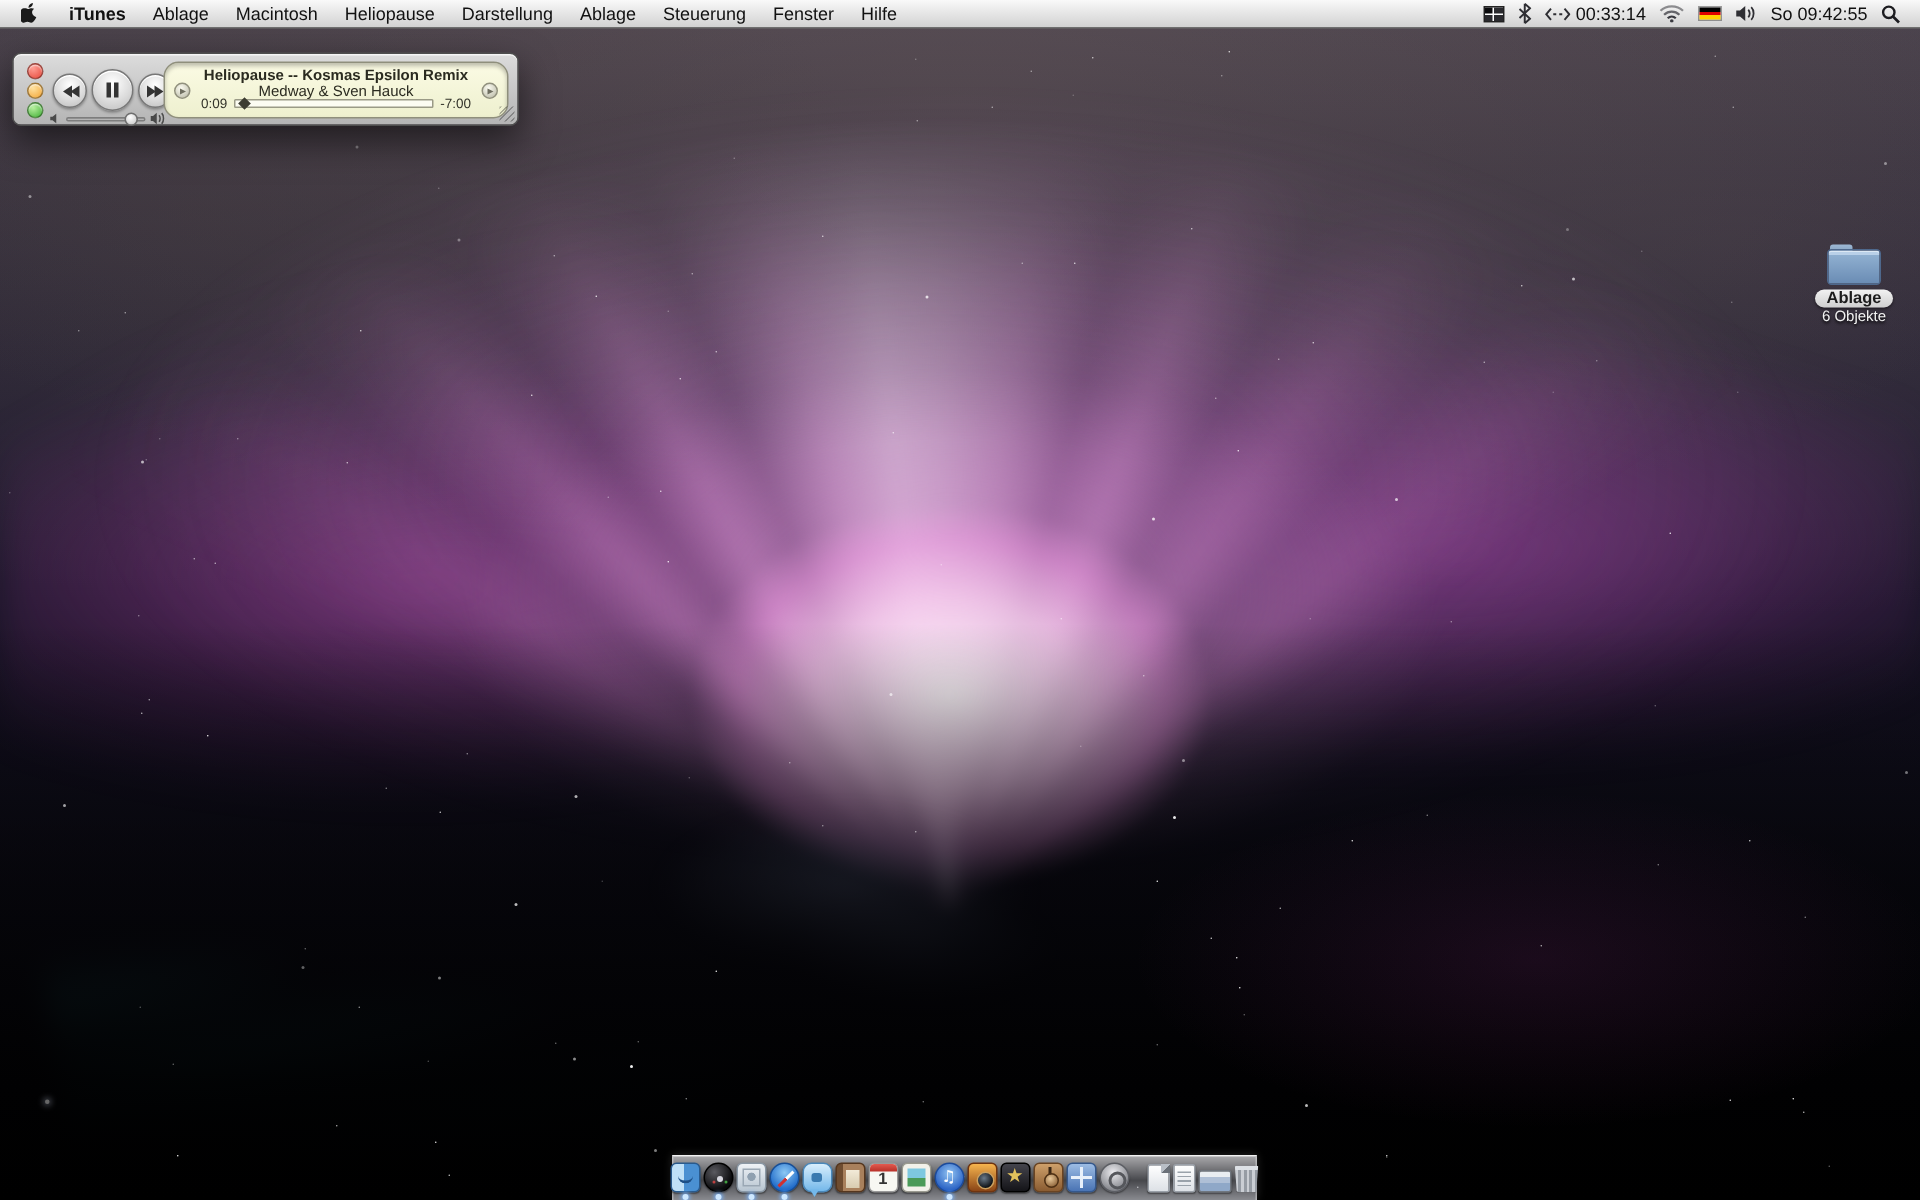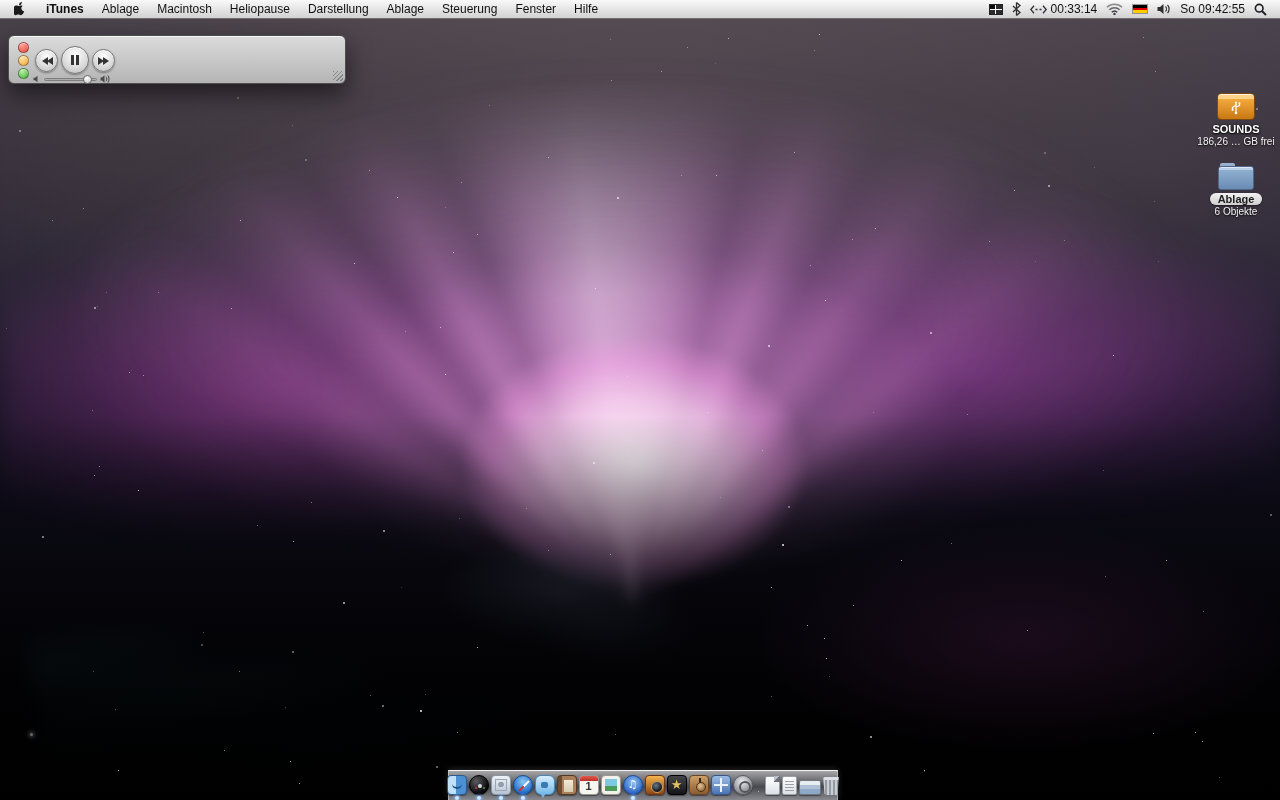--- a/index.html
+++ b/index.html
@@ -435,37 +435,37 @@
       </svg>
       <span class="voltrack">
         <span class="volknob" id="volknob" style="left: calc(85% - 5px);"></span>
       </span>
       <svg width="11" height="10" viewBox="0 0 11 10">
         <path d="M0.5 3.4 H2 L4.5 1.2 V8.8 L2 6.6 H0.5 Z" fill="#4a4a4a"></path>
         <path d="M6 2.8 C7 3.8 7 6.2 6 7.2 M7.8 1.4 C9.4 3 9.4 7 7.8 8.6" stroke="#4a4a4a" stroke-width="1" fill="none"></path>
       </svg>
     </div>
 
+    <div class="lcd">
+      <span class="lcd-btn left"></span>
+      <span class="lcd-btn right"></span>
+      <div class="lcd-title">Heliopause -- Kosmas Epsilon Remix</div>
+      <div class="lcd-artist">Medway &amp; Sven Hauck</div>
+      <div class="lcd-progress">
+        <span>0:09</span>
+        <span class="ptrack">
+          <span class="pdiamond" id="pdiamond" style="left: 3%;"></span>
+        </span>
+        <span>-7:00</span>
+      </div>
+    </div>
     <div class="grip"></div>
   </div>
 
 
-  <div class="dicon" style="top:93px">
-    <div class="art-usb">
-      <svg width="12" height="14" viewBox="0 0 12 14">
-        <path d="M6 1 L6 12 M6 4 L2.5 6.5 L2.5 8 M6 6 L9.5 4.5 L9.5 3" stroke="#fff" stroke-width="1.3" fill="none"></path>
-        <circle cx="9.5" cy="2.3" r="1" fill="#fff"></circle>
-        <rect x="1.7" y="8" width="1.8" height="1.8" fill="#fff"></rect>
-        <path d="M4.5 1.8 L6 0.2 L7.5 1.8 Z" fill="#fff"></path>
-        <circle cx="6" cy="12" r="1.3" fill="#fff"></circle>
-      </svg>
-    </div>
-    <div class="name">SOUNDS</div>
-    <div class="info">186,26 … GB frei</div>
-  </div>
 
   <div class="dicon" style="top:163px">
     <div class="art-folder">
       <div class="tab"></div>
         <div class="body"></div>
     </div>
     <div class="name pill">Ablage</div>
     <div class="info">6 Objekte</div>
   </div>
 

